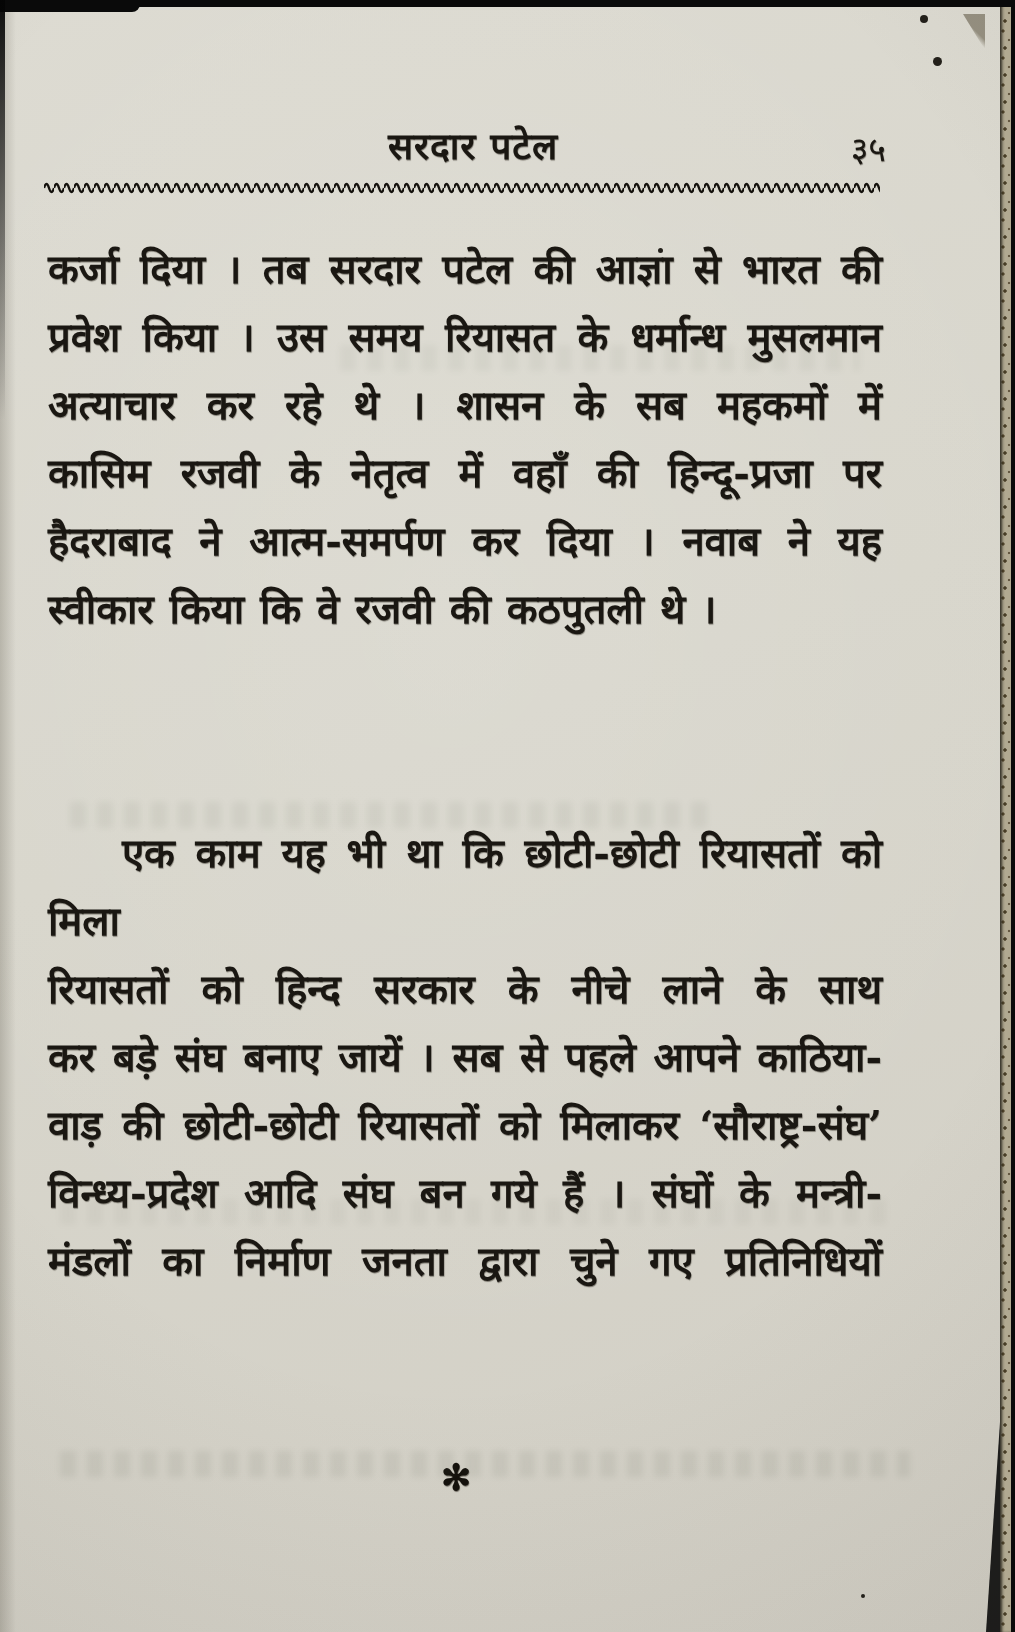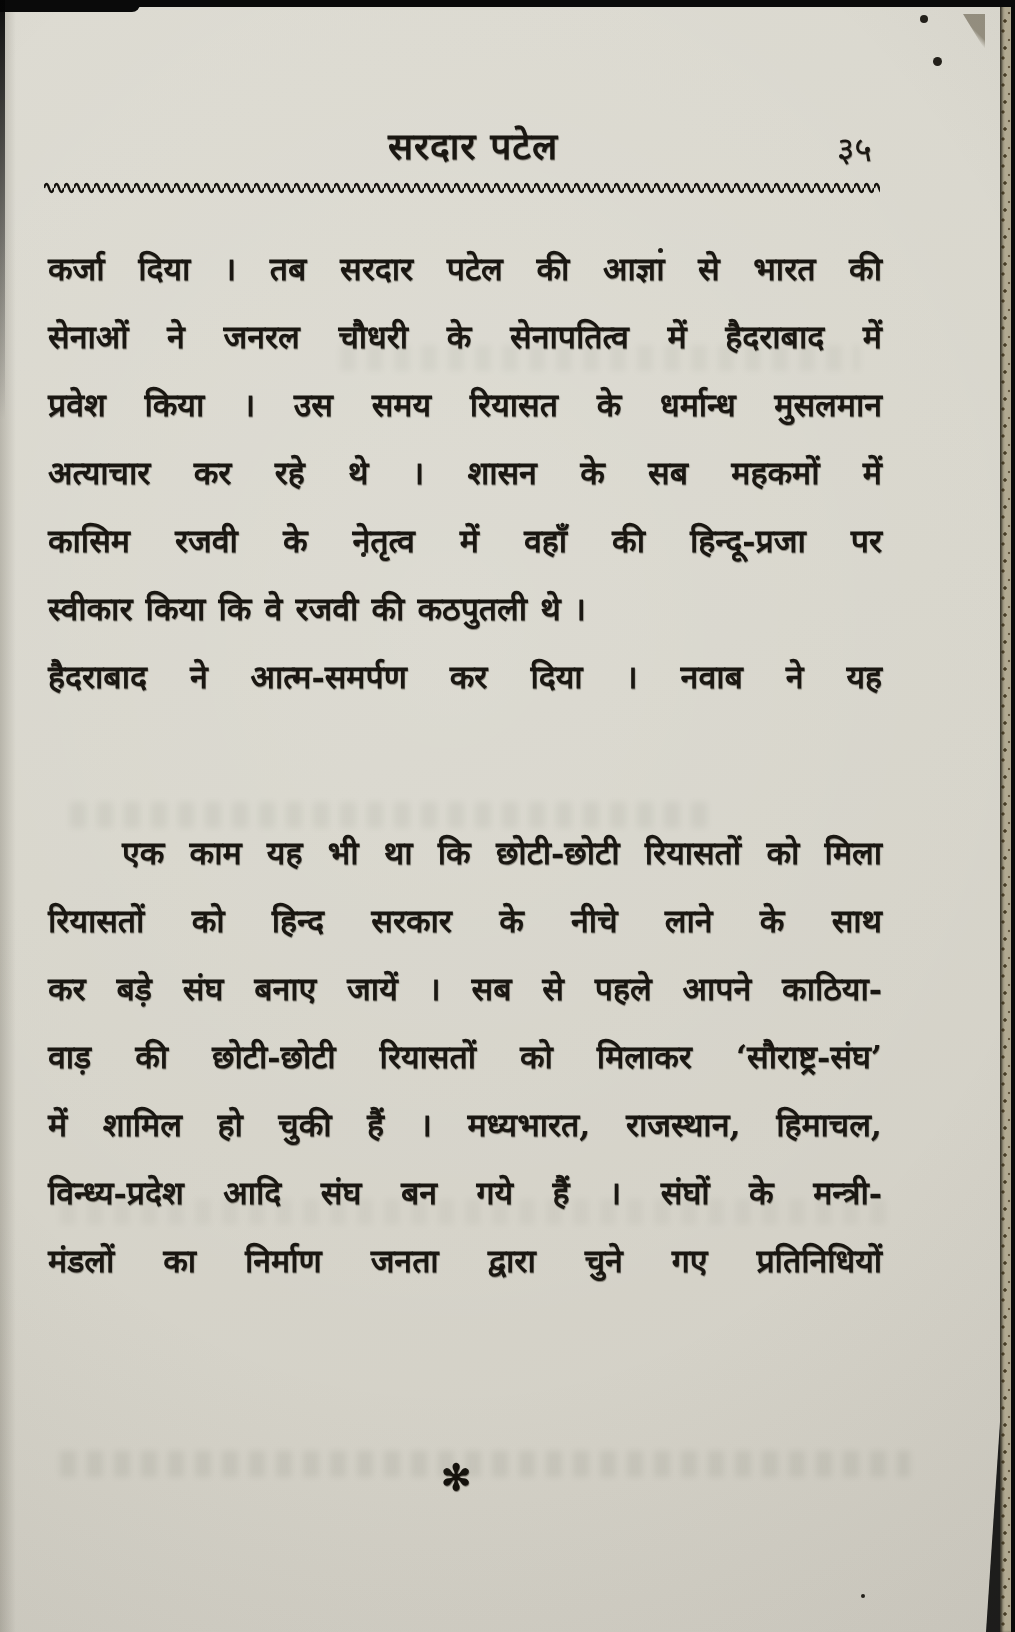--- a/index.html
+++ b/index.html
@@ -50,38 +50,38 @@
     background: linear-gradient(225deg, rgba(90,82,62,0.55) 0 45%, rgba(90,82,62,0) 60%);
     clip-path: polygon(100% 0, 0 0, 100% 100%);
   }
   .bottom-right-wedge {
     position: absolute; right: 15px; bottom: 0; width: 14px; height: 210px;
     background: var(--color-background);
     clip-path: polygon(100% 0, 100% 100%, 0 100%);
     opacity: 0.9;
   }
   
-  .header { position: absolute; left: 0; right: 16px; top: 112px; height: 60px; }
+  .header { position: absolute; left: 0; right: 2px; top: 112px; height: 60px; }
   .title {
     position: absolute; left: 473px; transform: translateX(-50%);
     font-size: 37px; font-weight: 700; color: var(--color-ink);
     letter-spacing: 1px; white-space: nowrap;
     text-shadow: 0.5px 0.5px 0.8px rgba(25,20,12,0.5);
   }
   .pagenum {
     position: absolute; right: 112px; top: 6px;
     font-size: 34px; font-weight: 400; color: var(--color-ink);
     text-shadow: 0.5px 0.5px 0.8px rgba(25,20,12,0.5);
   }
   
   .divider { position: absolute; left: 44px; top: 170px; width: 836px; height: 18px; }
   
   .para {
     position: absolute; left: 48px; width: 834px;
-    font-size: 32px; font-weight: 700; color: var(--color-ink);
+    font-size: 40px; font-weight: 700; color: var(--color-ink);
     line-height: 68px;
     text-shadow: 0.5px 0.5px 0.8px rgba(25,20,12,0.45);
     word-spacing: 2px;
   }
   .para1 { top: 228px; }
   .para2 { top: 812px; }
   .text-line { text-align: justify; text-align-last: justify; white-space: normal; }
   .text-line.last { text-align-last: left; }
   .para2 .text-line:first-child { text-indent: 74px; }
   
@@ -123,34 +123,32 @@
       <defs>
         <pattern id="wave" width="10" height="18" patternUnits="userSpaceOnUse">
           <path d="M0,11 Q2.5,3 5,11 T10,11" fill="none" stroke="#15120d" stroke-width="2.4"></path>
         </pattern>
       </defs>
       <rect x="0" y="0" width="100%" height="18" fill="url(#wave)"></rect>
     </svg>
 
     <div class="para para1">
         <div class="text-line">कर्जा दिया । तब सरदार पटेल की आज्ञा से भारत की</div>
-        <div class="text-line">सेनाओं ने जनरल चौधरी के सेनापतित्व में हैदराबाद में</div>
         <div class="text-line">प्रवेश किया । उस समय रियासत के धर्मान्ध मुसलमान</div>
         <div class="text-line">अत्याचार कर रहे थे । शासन के सब महकमों में</div>
         <div class="text-line">कासिम रजवी के नेतृत्व में वहाँ की हिन्दू-प्रजा पर</div>
+        <div class="text-line">हैदराबाद ने आत्म-समर्पण कर दिया । नवाब ने यह</div>
         <div class="text-line last">स्वीकार किया कि वे रजवी की कठपुतली थे ।</div>
-        <div class="text-line">हैदराबाद ने आत्म-समर्पण कर दिया । नवाब ने यह</div>
       </div>
 
     <div class="para para2">
         <div class="text-line">एक काम यह भी था कि छोटी-छोटी रियासतों को मिला</div>
         <div class="text-line">रियासतों को हिन्द सरकार के नीचे लाने के साथ</div>
         <div class="text-line">कर बड़े संघ बनाए जायें । सब से पहले आपने काठिया-</div>
         <div class="text-line">वाड़ की छोटी-छोटी रियासतों को मिलाकर ‘सौराष्ट्र-संघ’</div>
-        <div class="text-line">में शामिल हो चुकी हैं । मध्यभारत, राजस्थान, हिमाचल,</div>
         <div class="text-line">विन्ध्य-प्रदेश आदि संघ बन गये हैं । संघों के मन्त्री-</div>
         <div class="text-line">मंडलों का निर्माण जनता द्वारा चुने गए प्रतिनिधियों</div>
       </div>
 
     <div class="endmark">✻</div>
 
     <div class="ghost g1"></div>
     <div class="ghost g2"></div>
     <div class="ghost g3"></div>
     <div class="ghost g4"></div>

